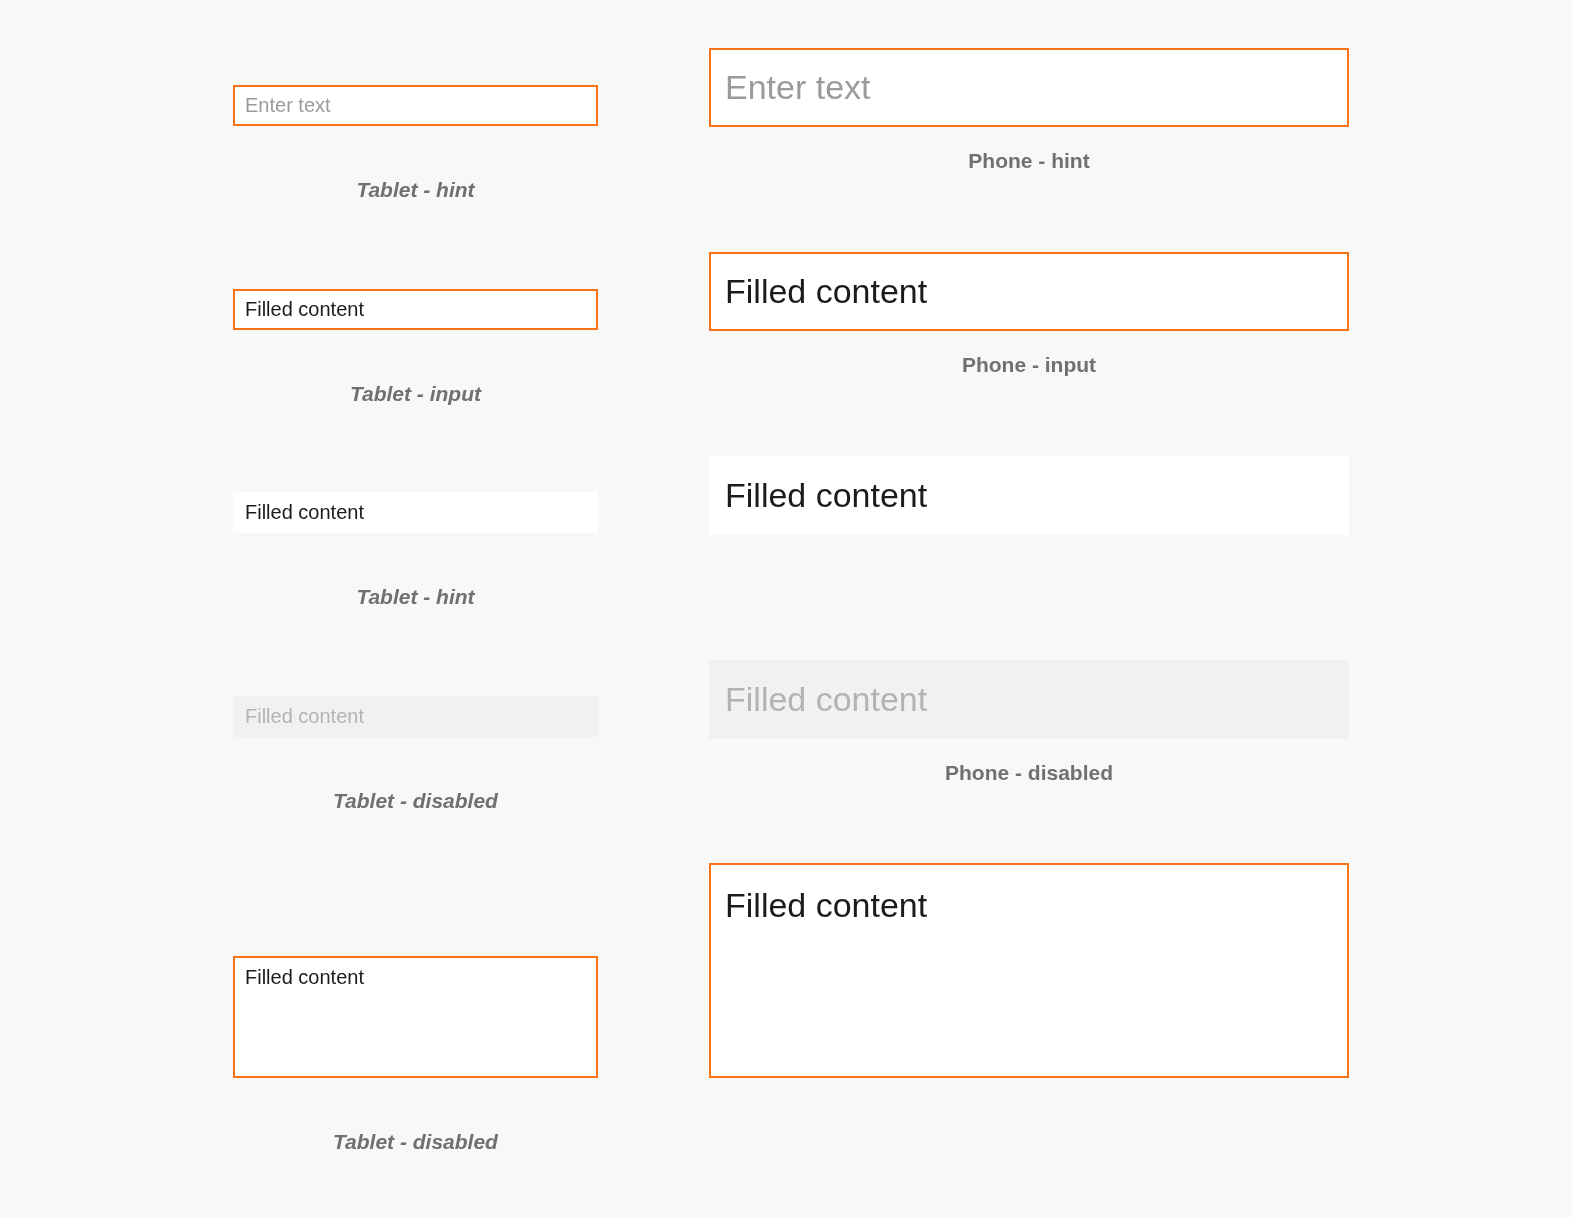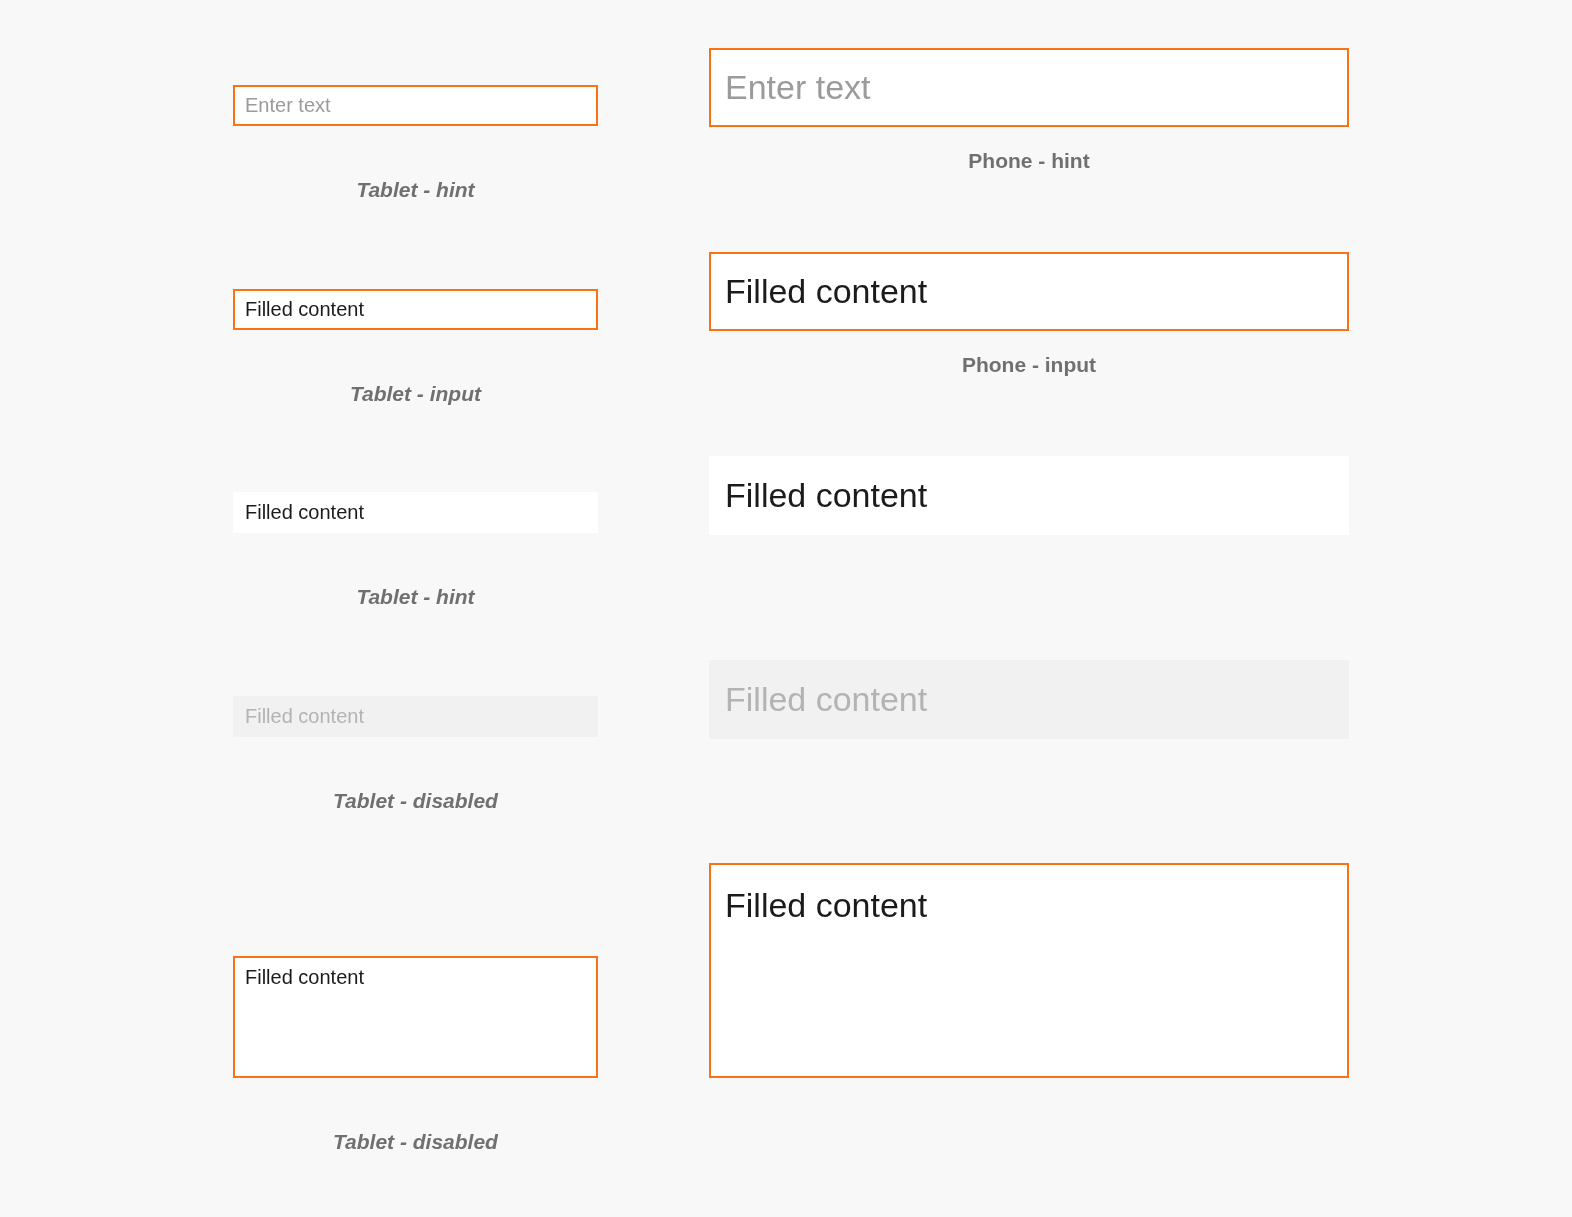--- a/index.html
+++ b/index.html
@@ -178,20 +178,21 @@
     <div class="spec-row" style="top:456px;">
       <div class="control no-border">
         <span class="control-text">Filled content</span>
       </div>
     </div>
 
     <div class="spec-row" style="top:660px;">
       <div class="control disabled">
         <span class="control-text muted">Filled content</span>
       </div>
+      <span class="caption">Phone - disabled</span>
     </div>
 
     <div class="spec-row" style="top:863px;">
       <div class="control multiline">
         <span class="control-text">Filled content</span>
       </div>
     </div>
 
   </div>
 

